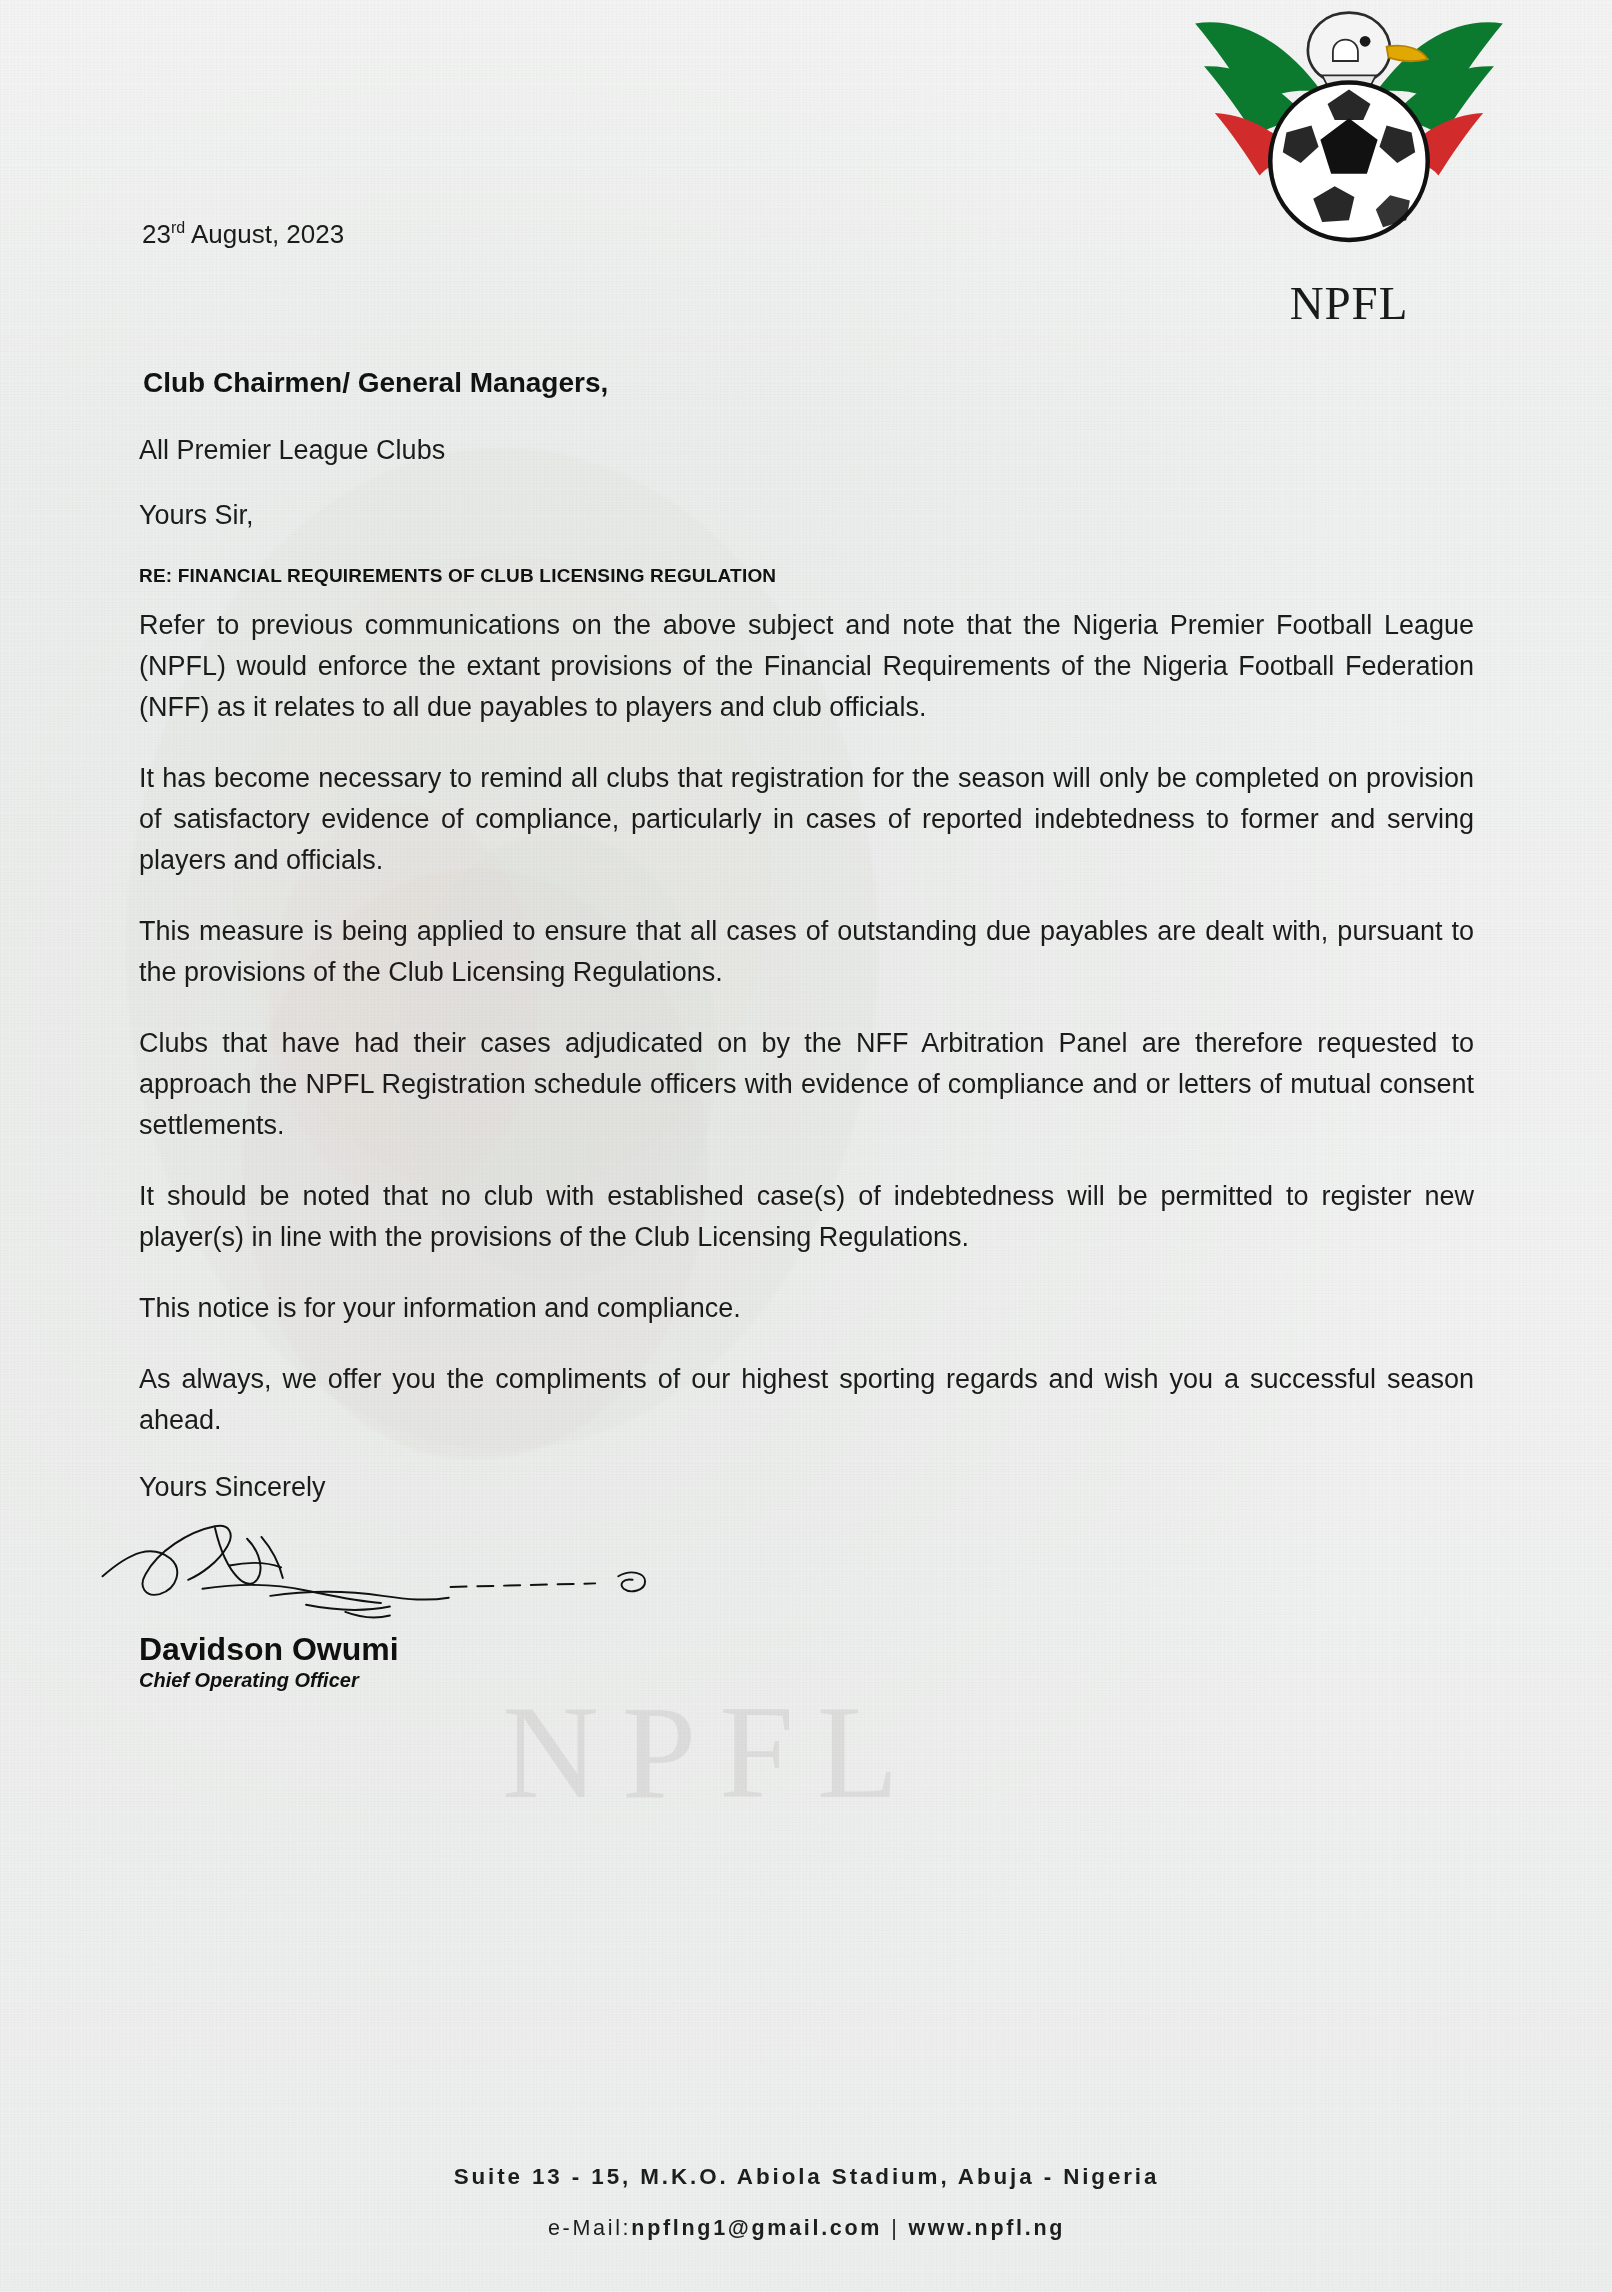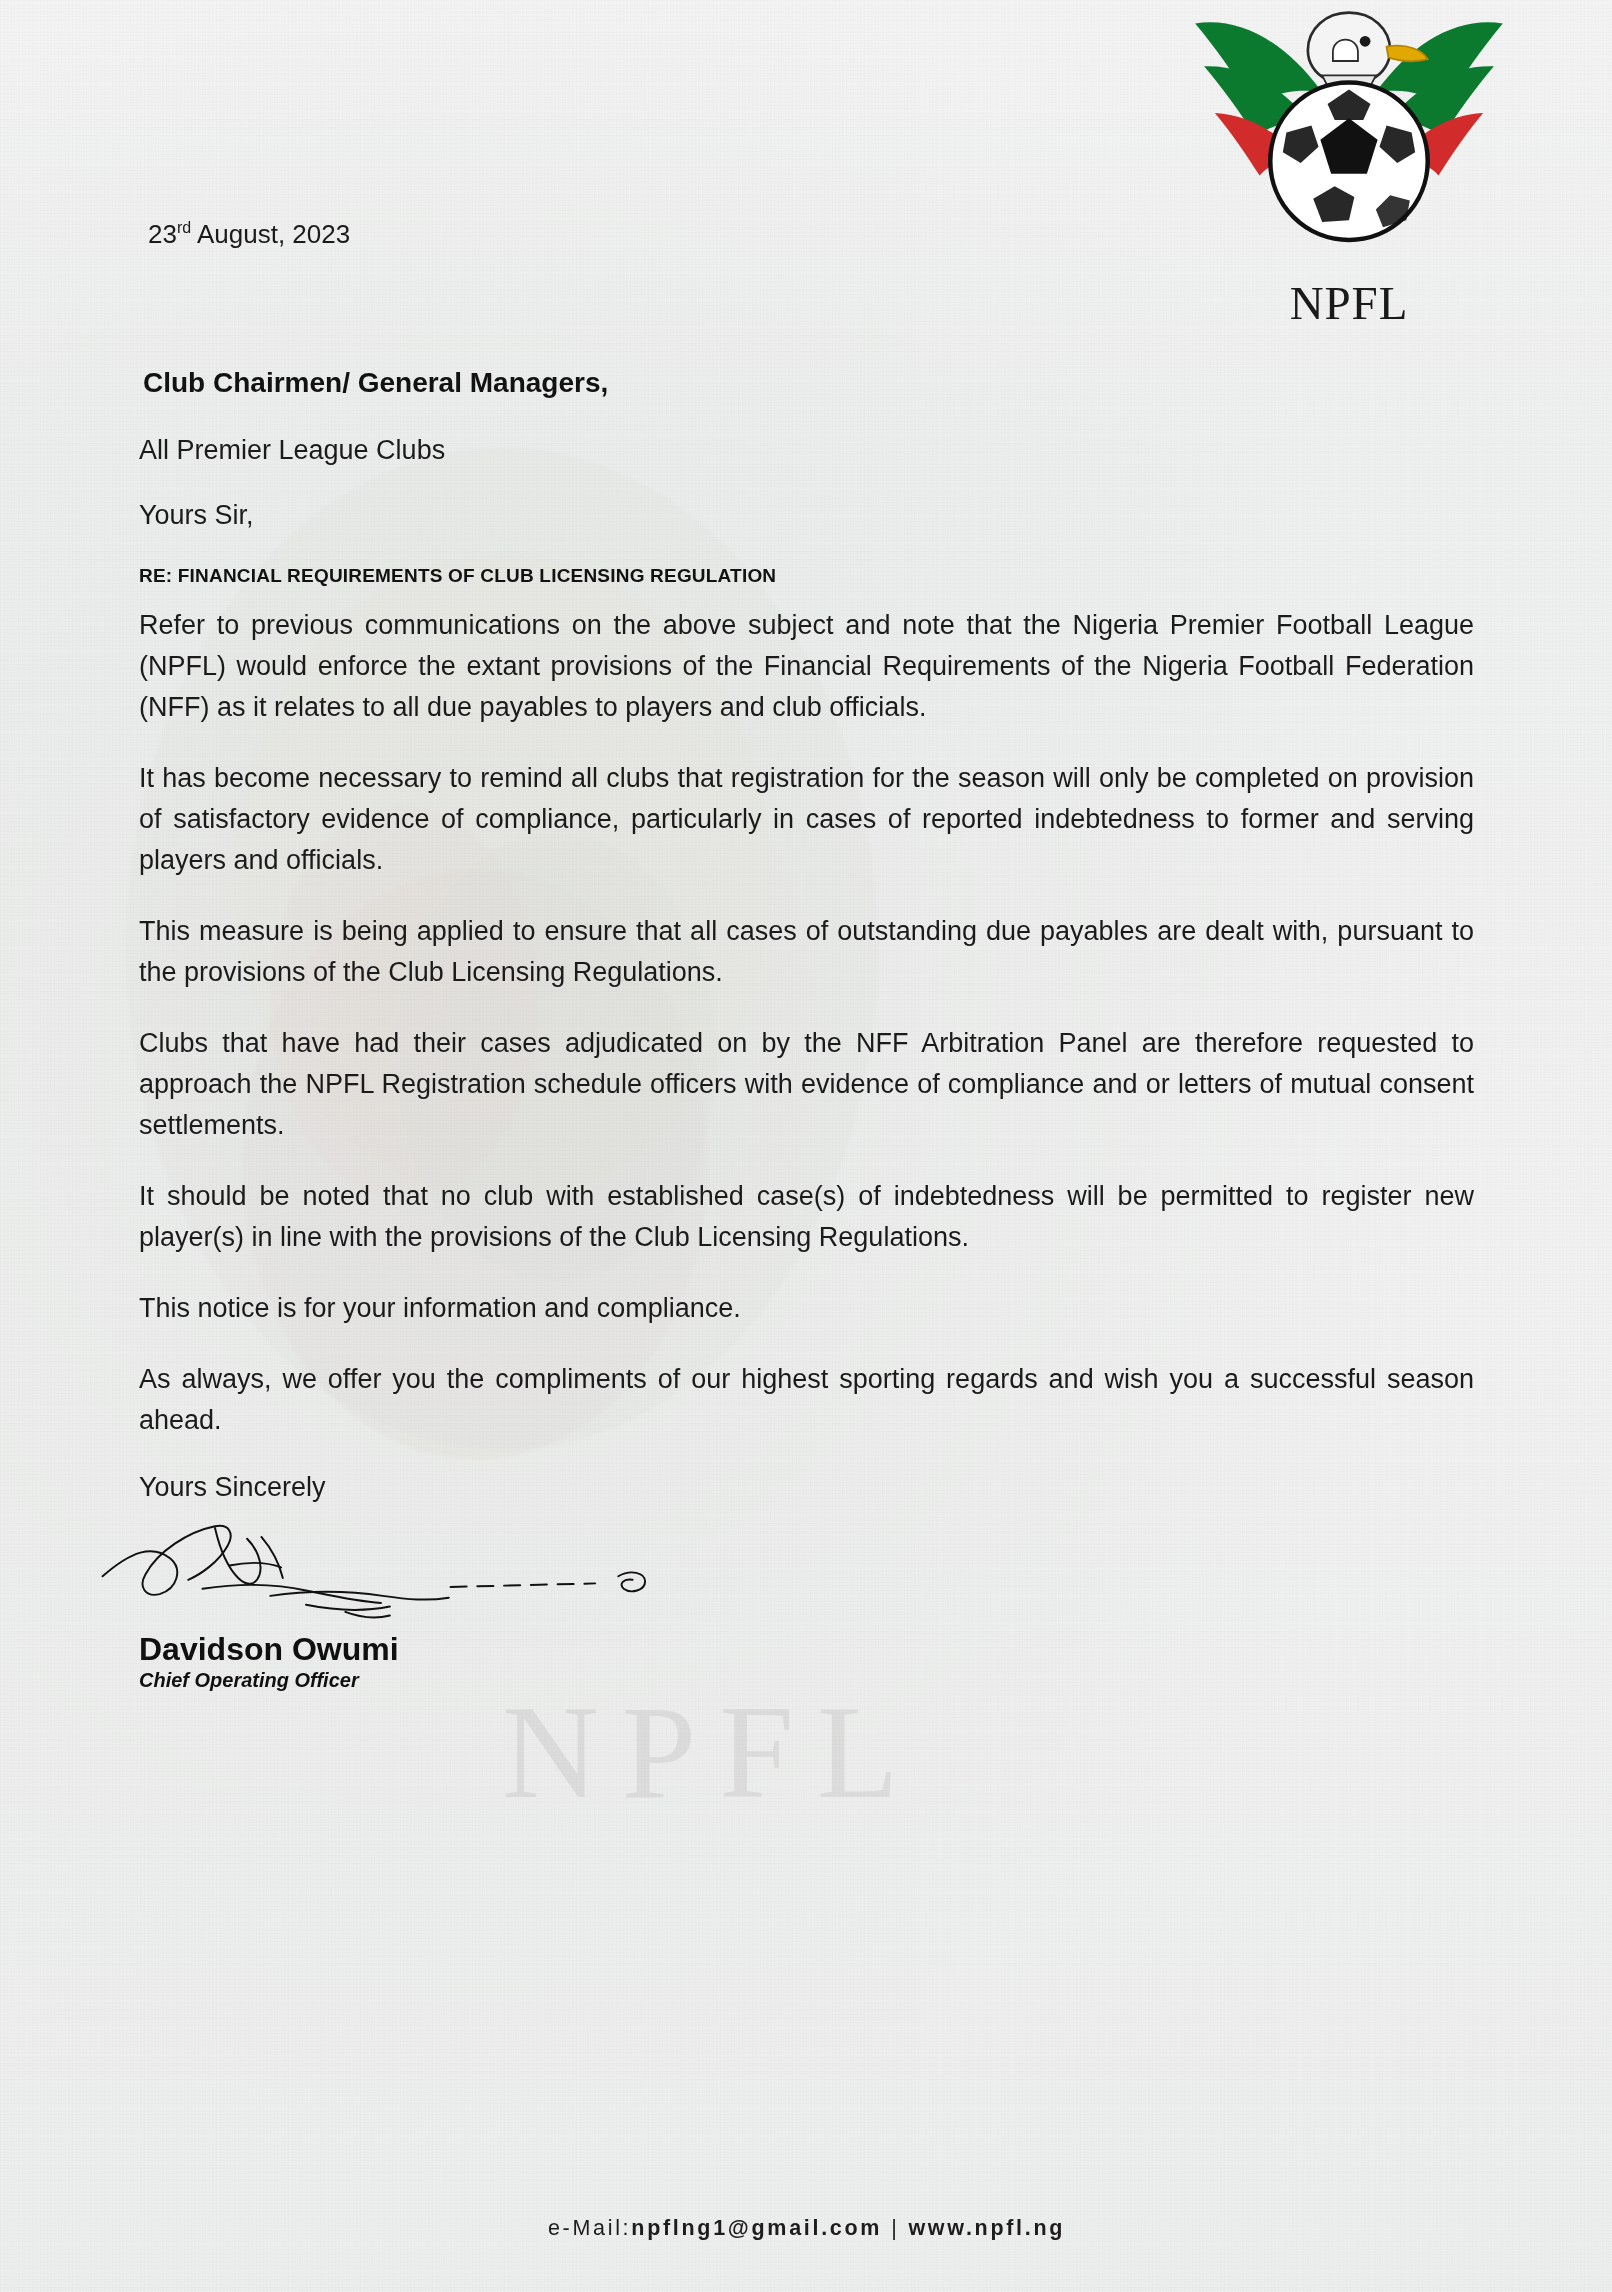--- a/index.html
+++ b/index.html
@@ -75,21 +75,21 @@
     text-align: center;
     font-family: "Liberation Serif", serif;
     font-size: 47px;
     color: #1a1a1a;
     letter-spacing: 0.9px;
   }
 
   
   .date {
     position: absolute;
-    left: 148px;
+    left: 142px;
     top: 219px;
     font-size: 26px;
     color: #1b1b1b;
     text-align: center;
   }
   .date sup {
     font-size: 16px;
     vertical-align: super;
   }
   .letter {
@@ -254,19 +254,20 @@
         </g>
         <path d="M586 72 C600 64 616 68 616 78 C616 88 600 92 592 86 C586 81 592 74 602 76" fill="none" stroke="#111111" stroke-width="2.2" stroke-linecap="round"></path>
       </svg>
 
       <p class="signer-name">Davidson Owumi</p>
       <p class="signer-title">Chief Operating Officer</p>
     </div>
   </div>
 
   <div class="footer">
+    <div class="footer-line1">Suite 13 - 15, M.K.O. Abiola Stadium, Abuja - Nigeria</div>
     <div class="footer-line2">
       <span>e-Mail:</span><b>npflng1@gmail.com</b><span class="footer-sep">|</span><b>www.npfl.ng</b>
     </div>
   </div>
 
 </div>
 
 
 </body></html>

